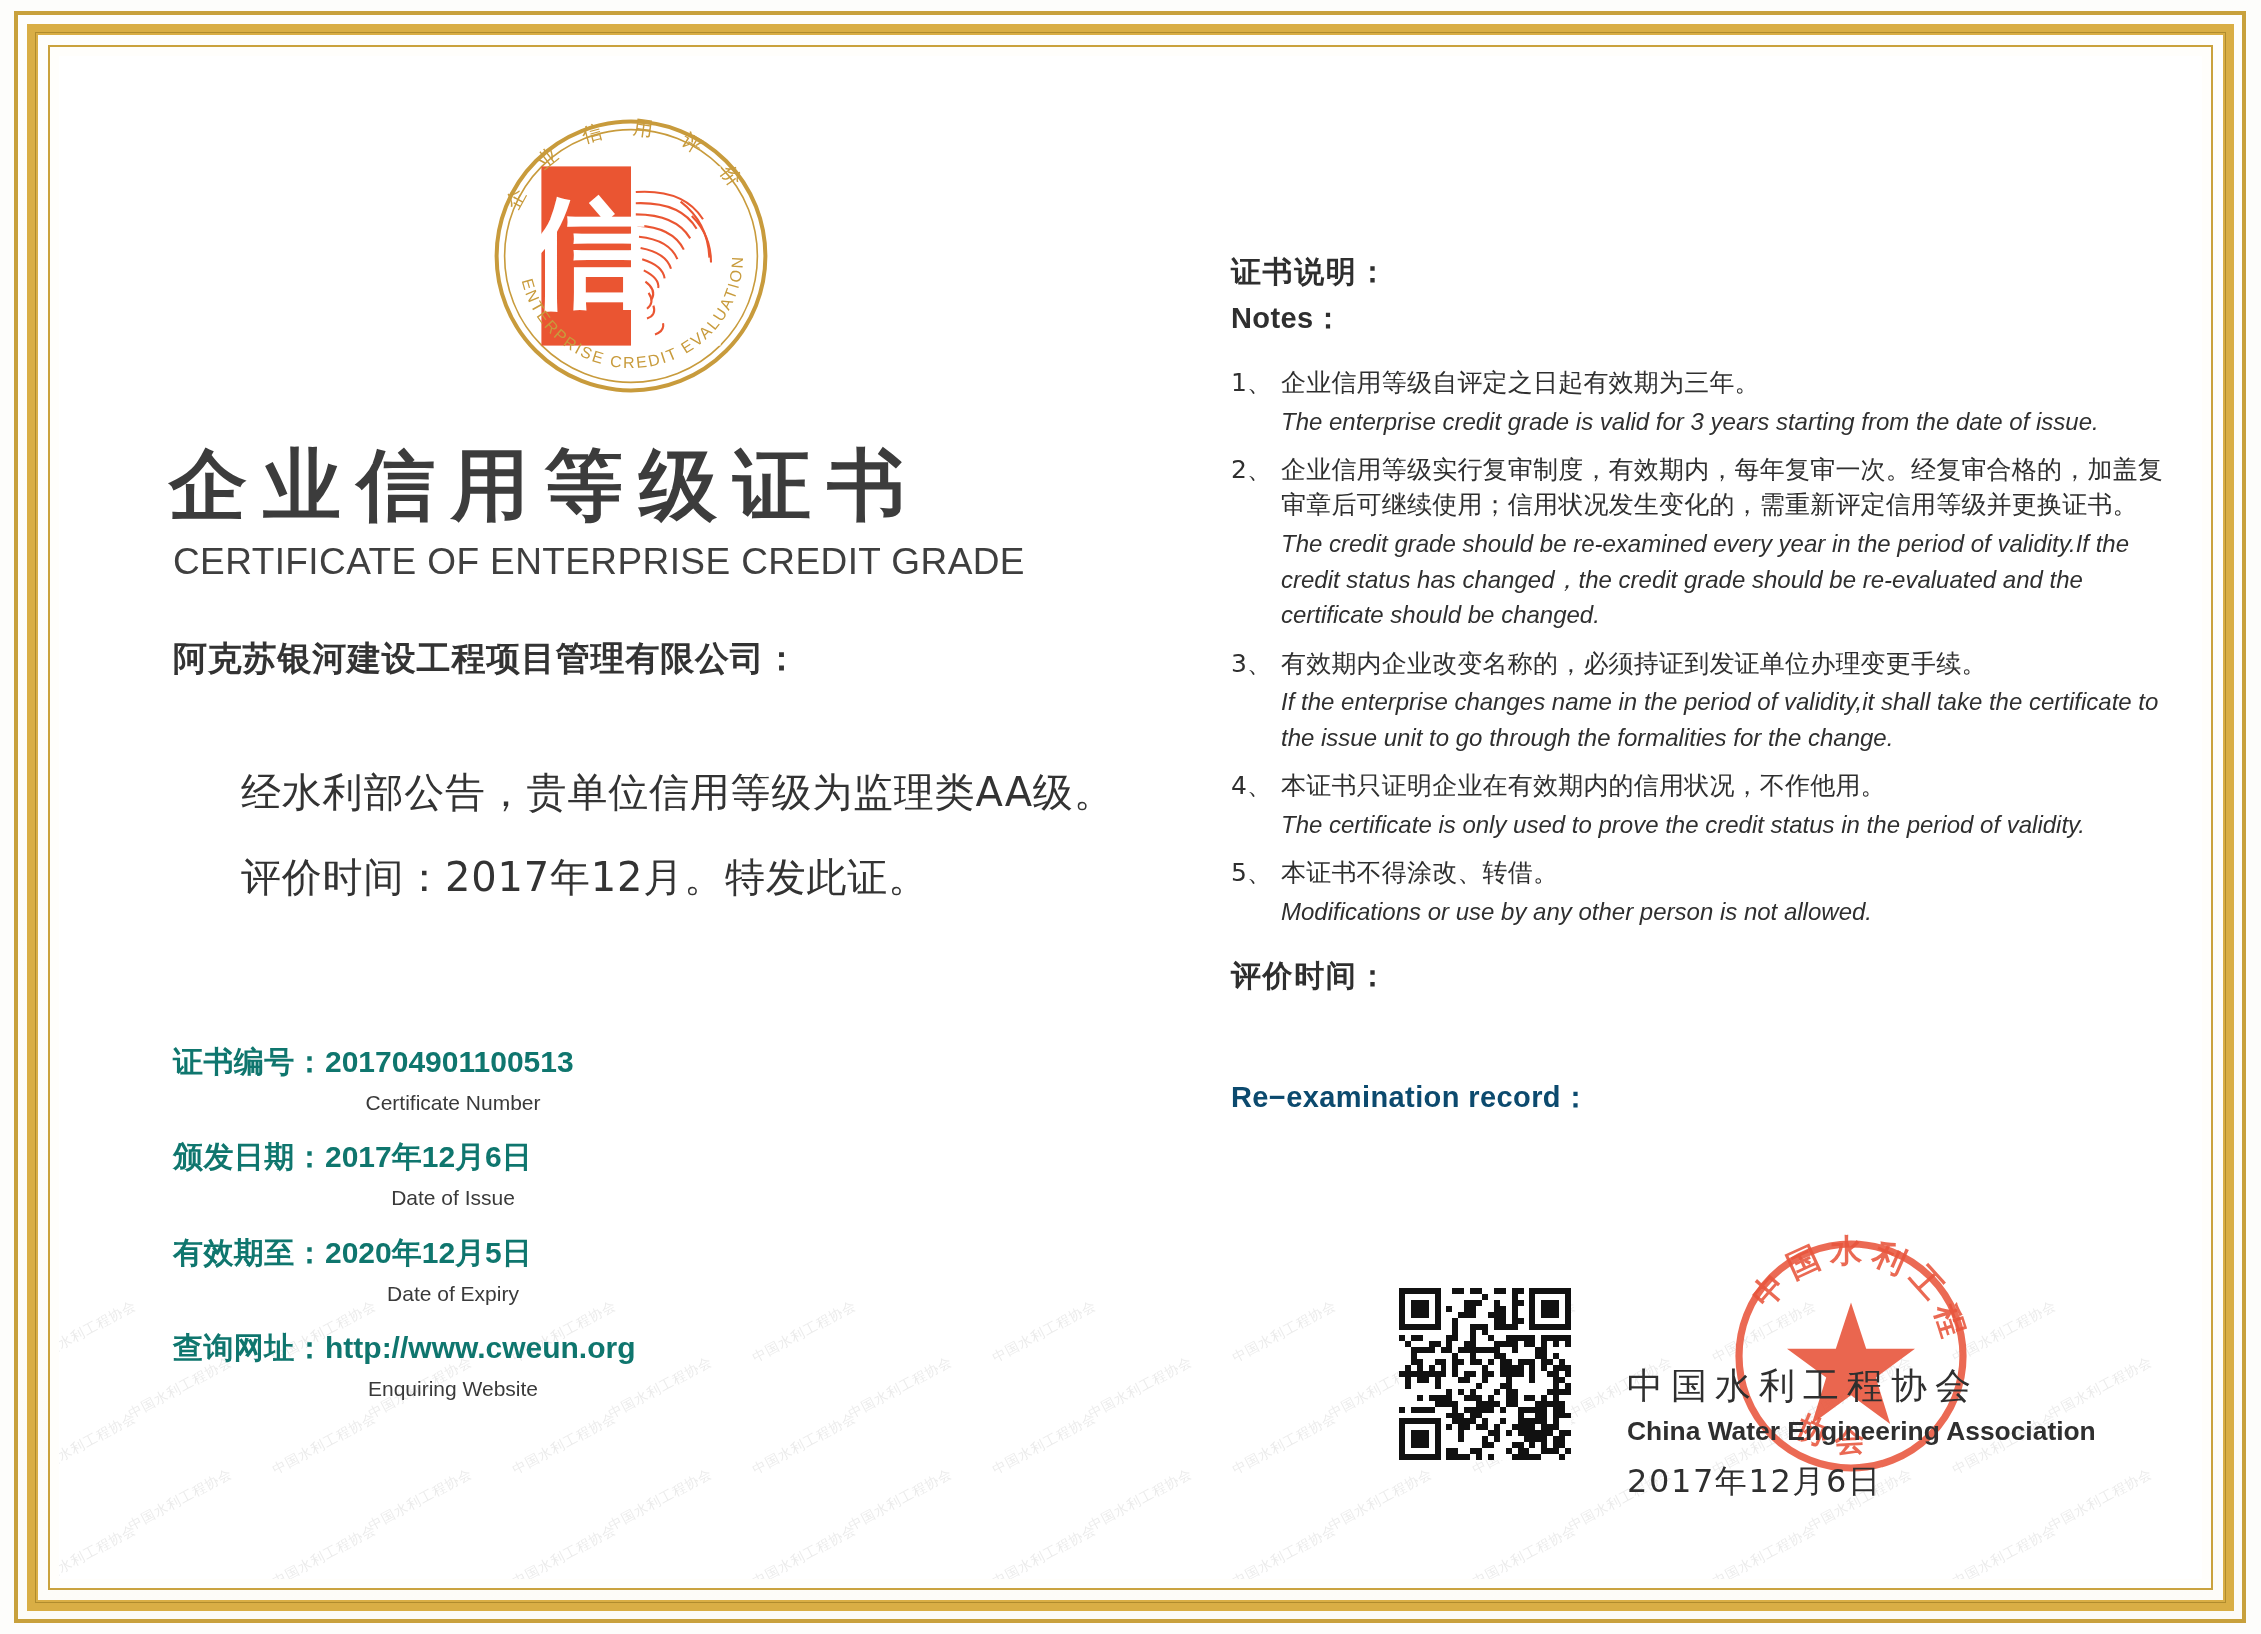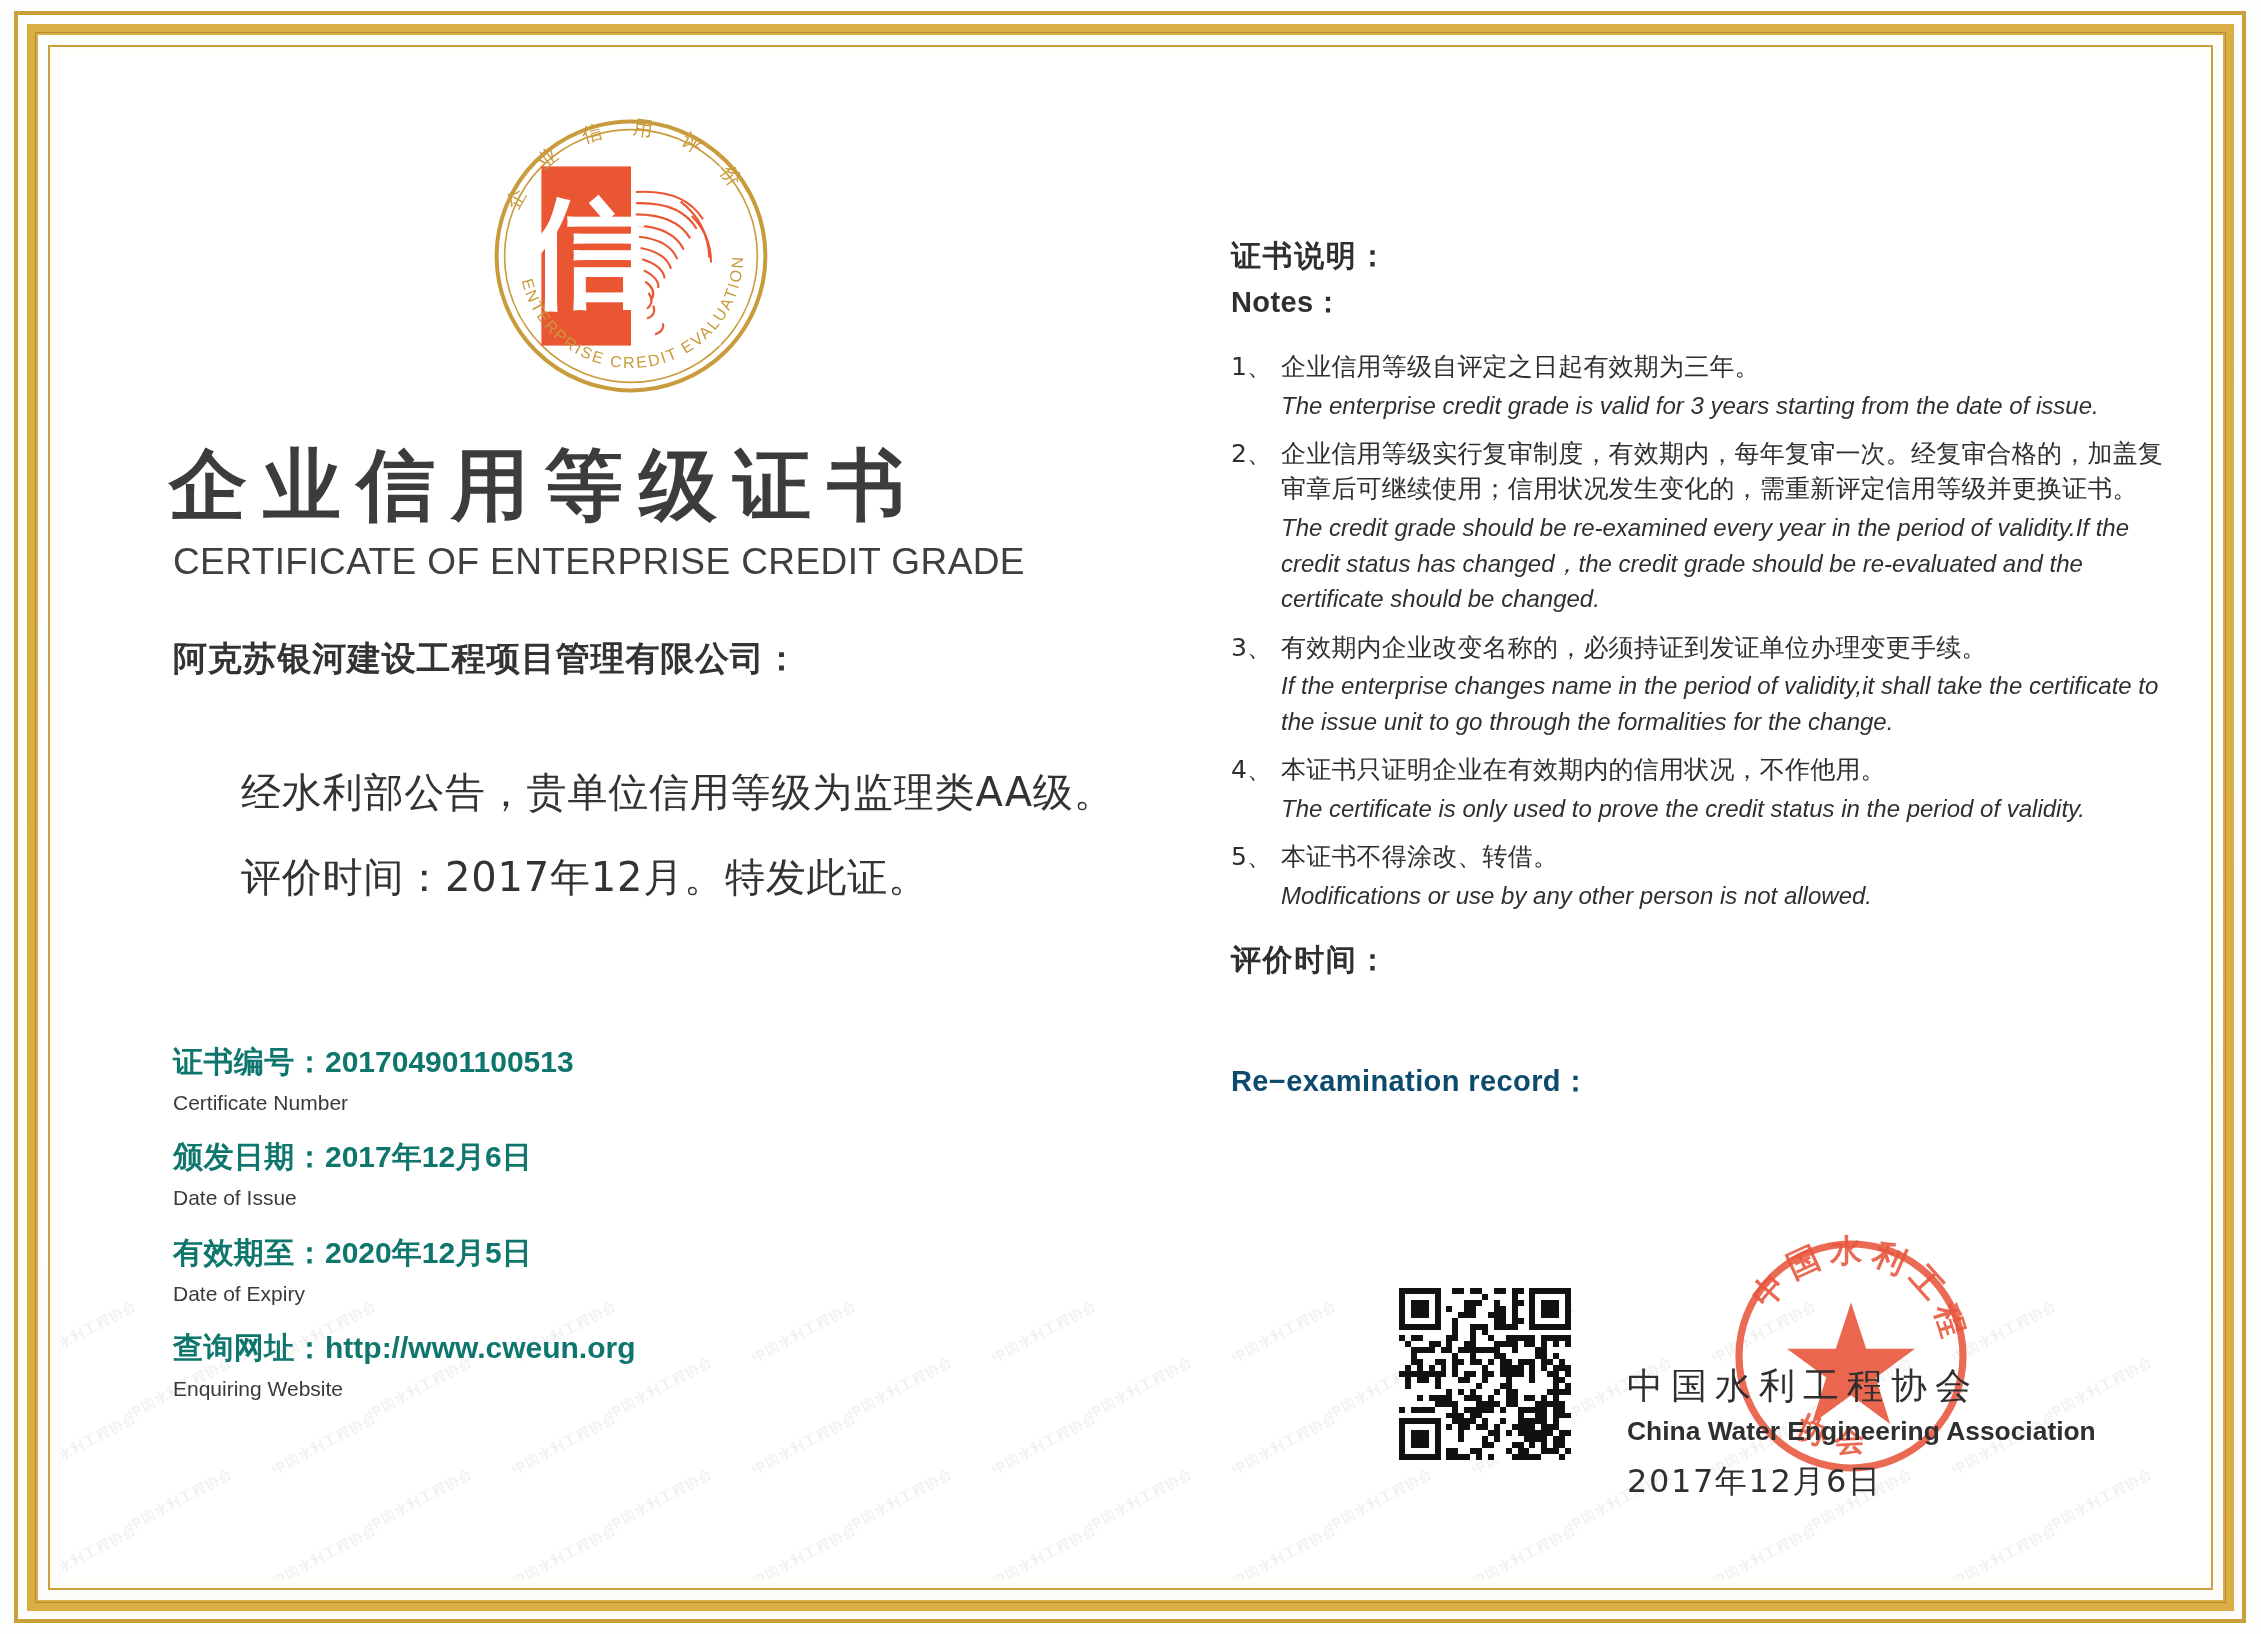--- a/index.html
+++ b/index.html
@@ -147,26 +147,27 @@
     font-family: "DejaVu Sans", "Liberation Sans", sans-serif;
     white-space: nowrap;
     letter-spacing: 0.4px;
     font-weight: bold;
   }
   .meta-cn .val { font-family: "Liberation Sans", sans-serif; letter-spacing:0; }
   .meta-en {
     font-size: 21px;
     color: #3a3a3a;
     margin-top: 8px;
+    text-align: center;
   }
 
   
   .right-col {
     position: absolute;
-    left: 1172px; top: 180px;
+    left: 1172px; top: 196px;
     width: 944px;
   }
   .notes-head-cn {
     font-size: 30px;
     font-weight: bold;
     color: #2f2f2f;
     font-family: "DejaVu Sans", "Liberation Sans", sans-serif;
     letter-spacing: 1.6px;
   }
   .notes-head-en {

